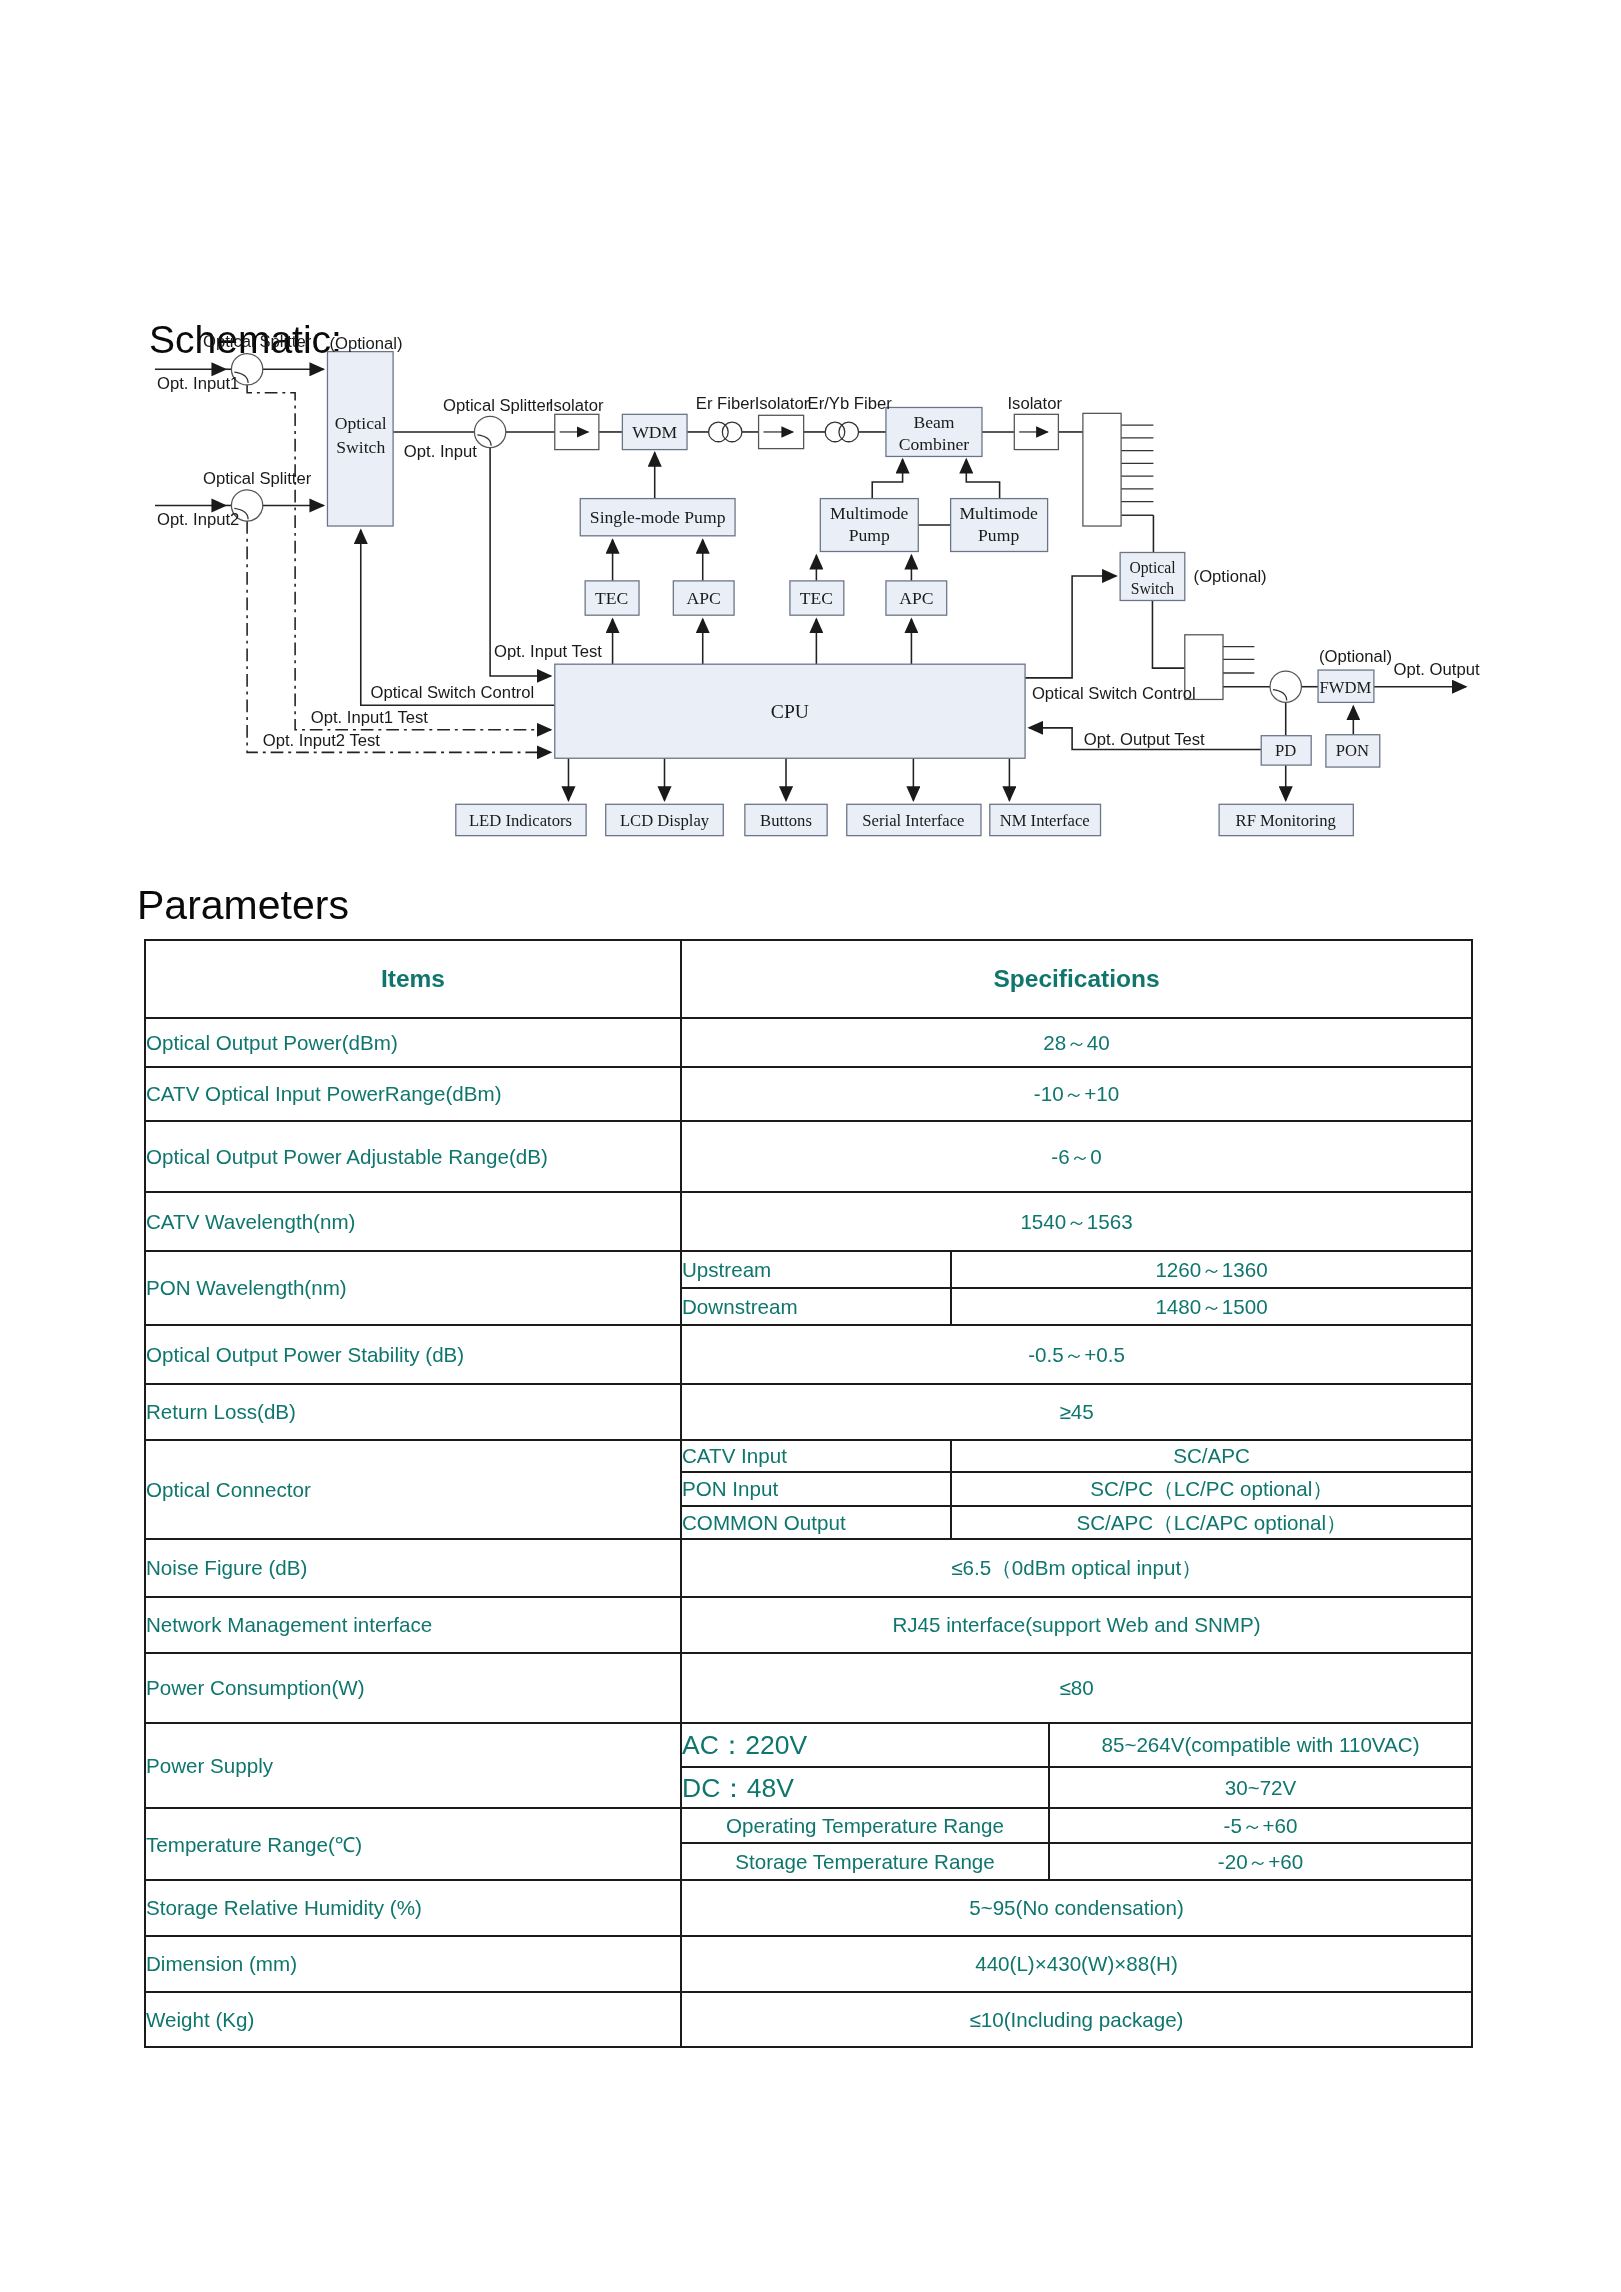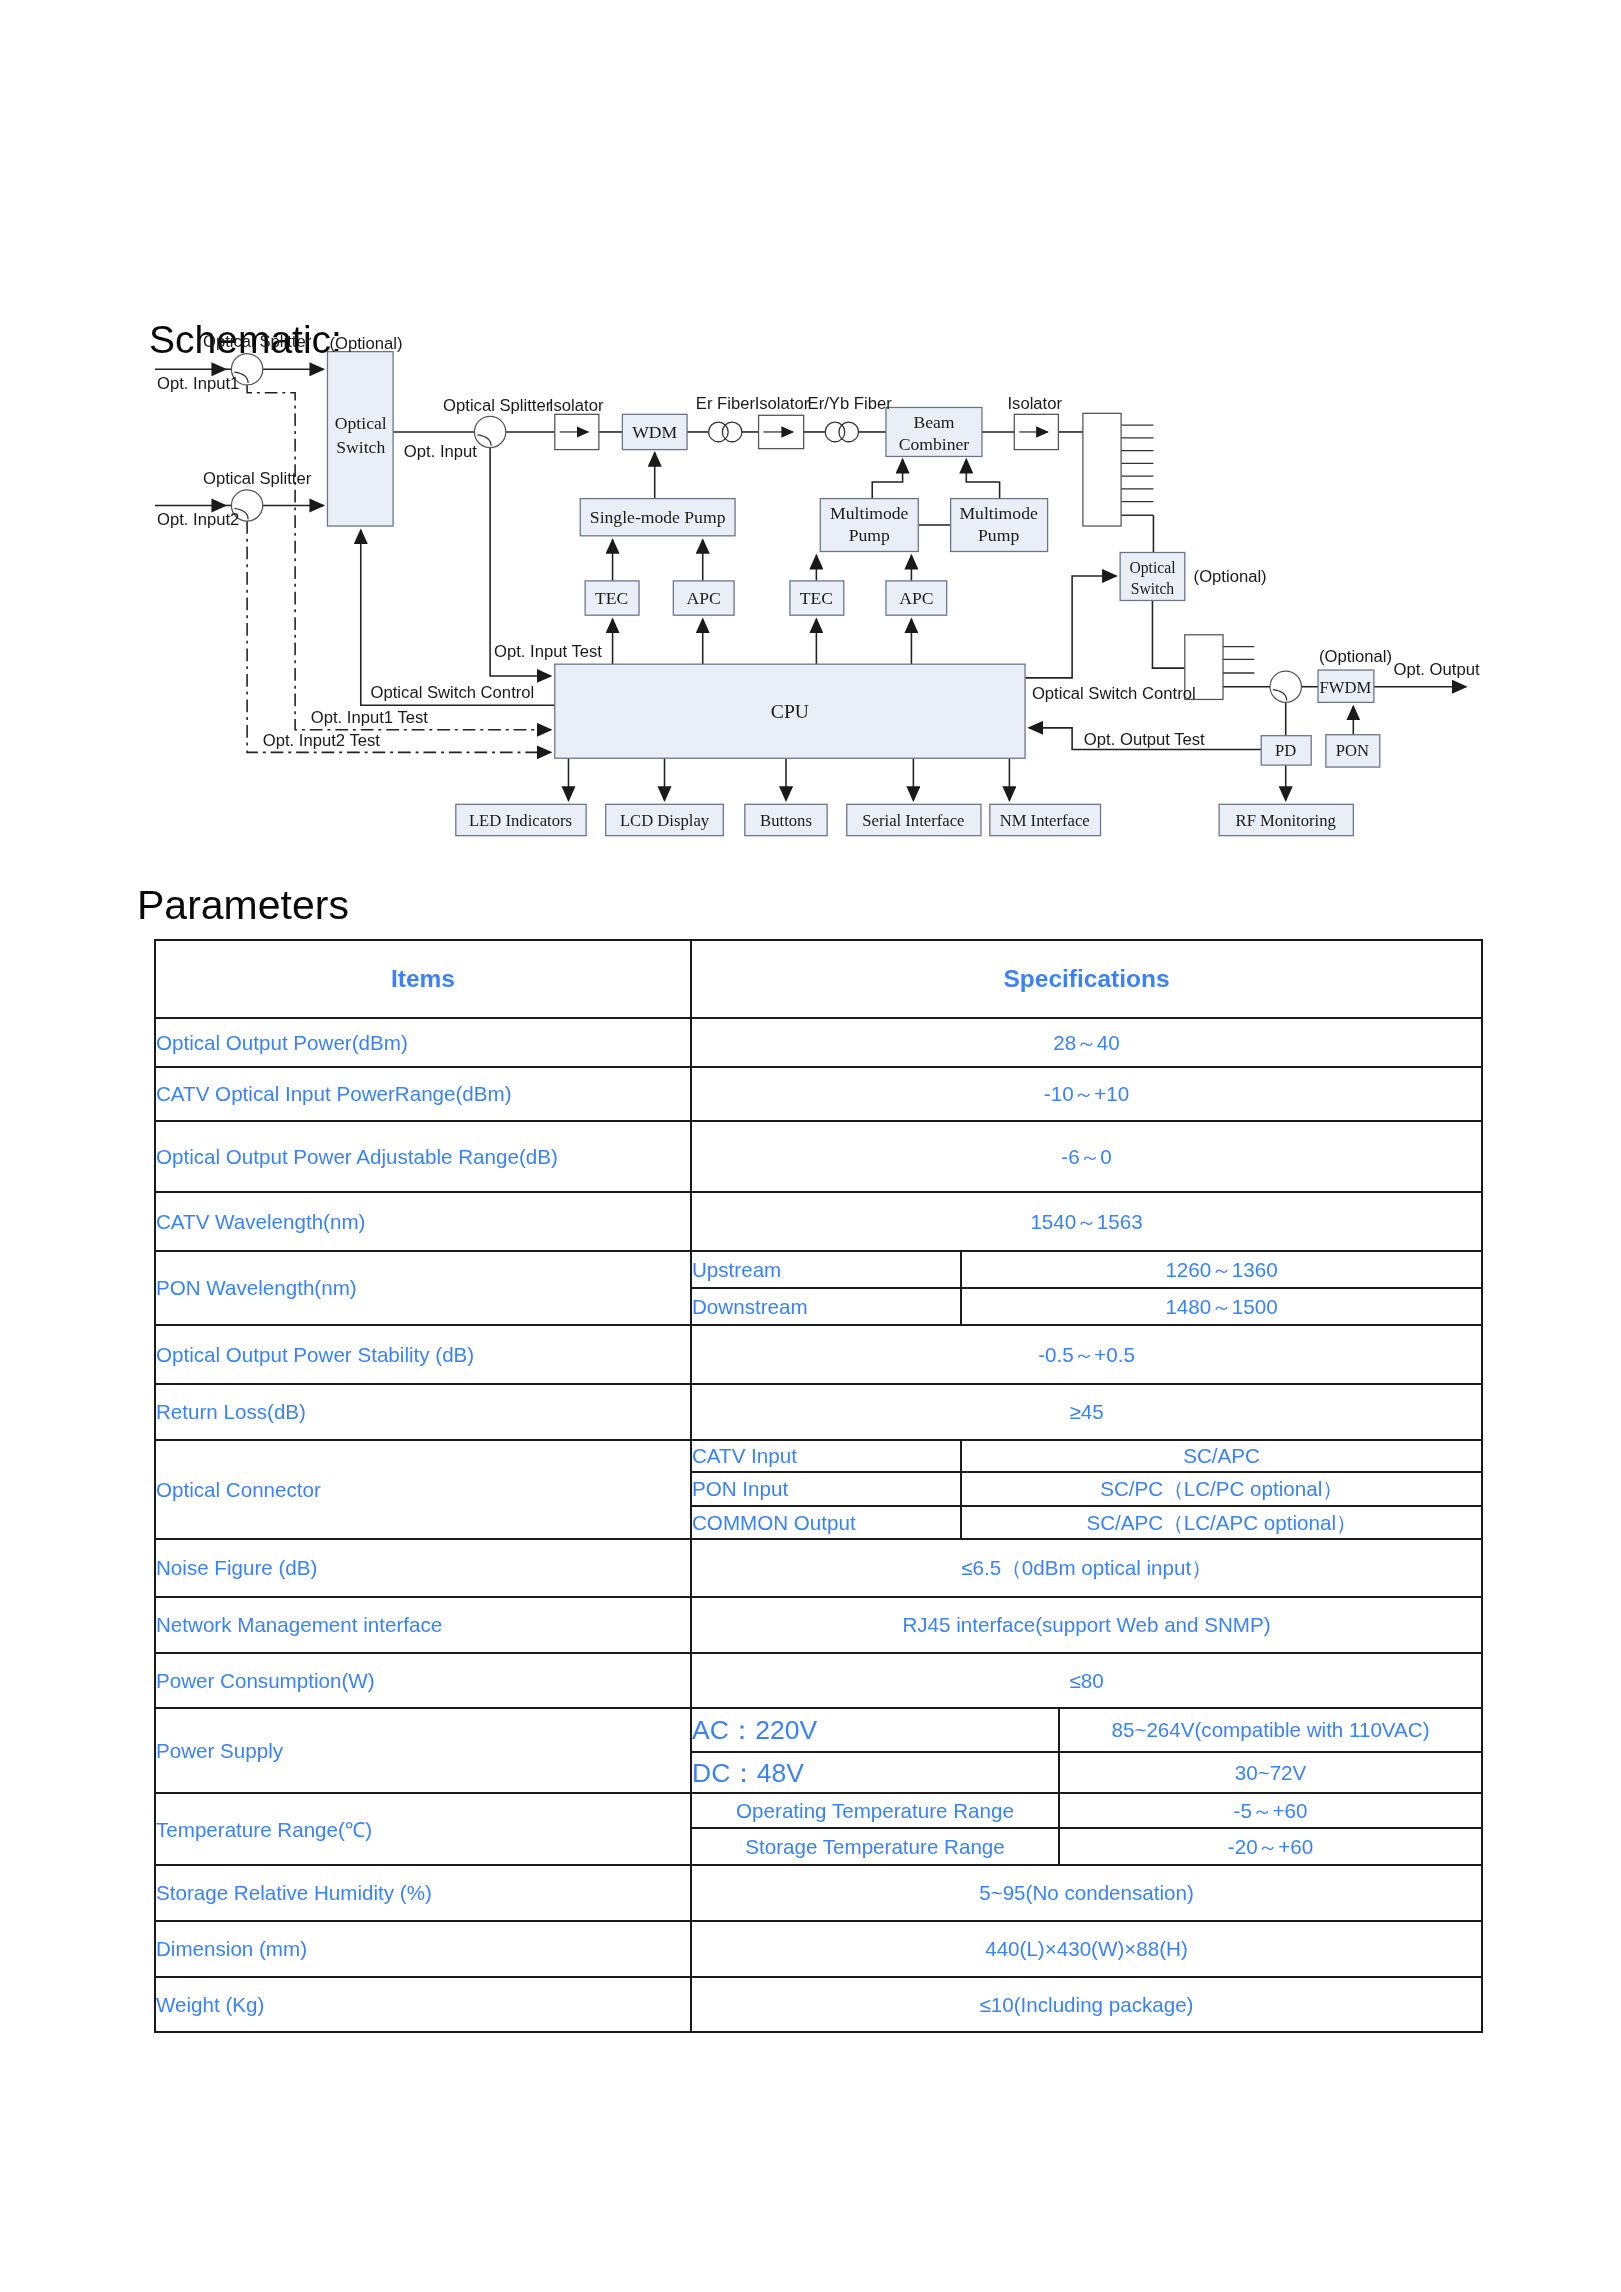--- a/index.html
+++ b/index.html
@@ -12,22 +12,22 @@
   .lbl{font-family:"Liberation Sans",sans-serif;font-size:17px;}
   .blk{font-family:"Liberation Serif",serif;font-size:18px;text-anchor:middle;}
   .blk-s{font-family:"Liberation Serif",serif;font-size:16px;text-anchor:middle;}
   .blk-m{font-family:"Liberation Serif",serif;font-size:17px;text-anchor:middle;}
   .bluebox{fill:#e9eef7;stroke:#6a7486;stroke-width:1.3;}
   .whitebox{fill:#ffffff;stroke:#555;stroke-width:1.3;}
   .wire{stroke:#222;stroke-width:1.6;fill:none;}
   .wire-thin{stroke:#333;stroke-width:1.3;fill:none;}
   .dashdot{stroke-dasharray:13 5 3 5;}
   
-  #params-table{position:absolute;left:154px;top:939px;width:1327px;border-collapse:collapse;
-                table-layout:fixed;font-size:20.6px;color:#3b82f6;}
+  #params-table{position:absolute;left:144px;top:939px;width:1327px;border-collapse:collapse;
+                table-layout:fixed;font-size:20.6px;color:#0f766e;}
   #params-table td{border:2px solid #1b1b1b;overflow:hidden;vertical-align:middle;padding:0;}
   #params-table td.hdr{font-weight:bold;font-size:24.5px;text-align:center;}
   td.item{text-align:left;padding-left:3.9px;}
   td.val{text-align:center;}
   td.val-tall{text-align:center;vertical-align:bottom;padding-bottom:9.8px;}
   td.sub-ind{text-align:left;padding-left:43px;}
   td.sub-flush{text-align:left;padding-left:3.9px;}
   td.sub-pad{text-align:center;padding-left:11.8px;border-radius:10px;}
   td.sub-big{text-align:left;padding-left:11.8px;font-size:26.5px;}
   td.top-align{vertical-align:top;padding-top:4.9px;}
@@ -325,21 +325,21 @@
         <td class="val" colspan="2">SC/APC（LC/APC optional）</td>
       </tr>
       <tr style="height:58px">
         <td class="item">Noise Figure (dB)</td>
         <td class="val-tall" colspan="3">≤6.5（0dBm optical input）</td>
       </tr>
       <tr style="height:56px">
         <td class="item">Network Management interface</td>
         <td class="val-tall" colspan="3">RJ45 interface(support Web and SNMP)</td>
       </tr>
-      <tr style="height:55px">
+      <tr style="height:70px">
         <td class="item">Power Consumption(W)</td>
         <td class="val-tall" colspan="3">≤80</td>
       </tr>
       <tr style="height:44px">
         <td class="item" rowspan="2">Power Supply</td>
         <td class="sub-big" colspan="2">AC：220V</td>
         <td class="val">85~264V(compatible with 110VAC)</td>
       </tr>
       <tr style="height:41px">
         <td class="sub-big" colspan="2">DC：48V</td>

